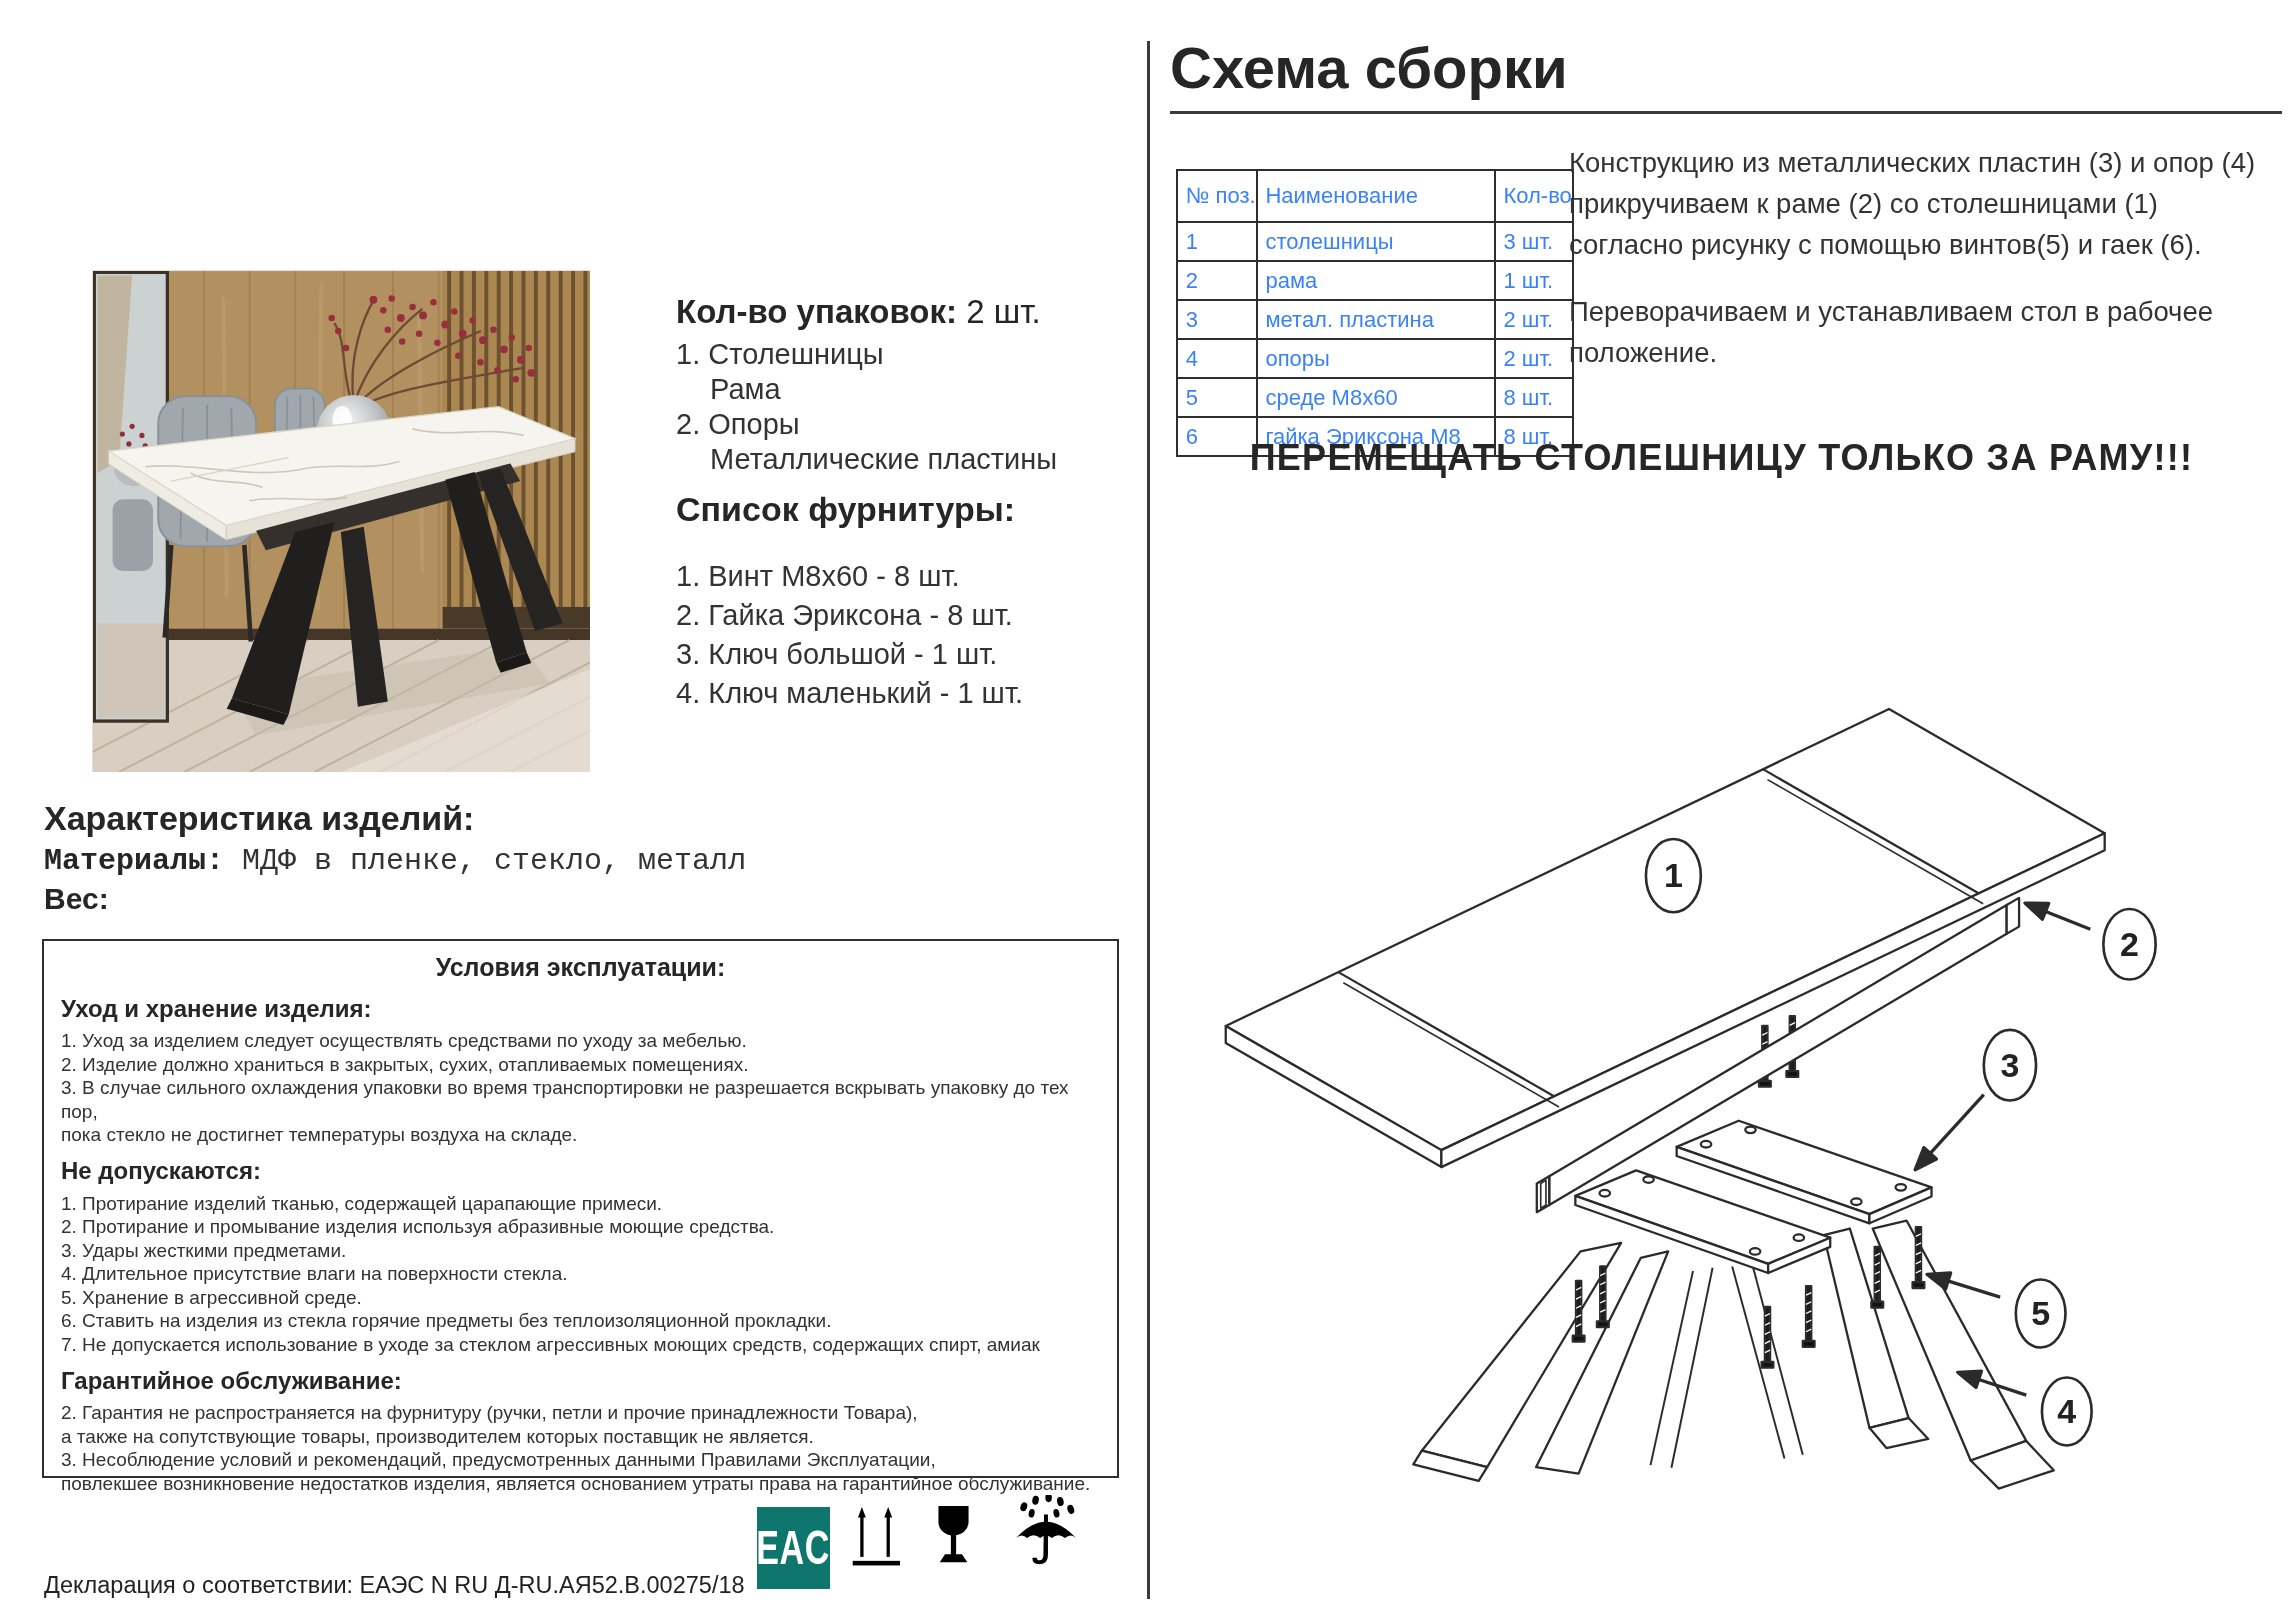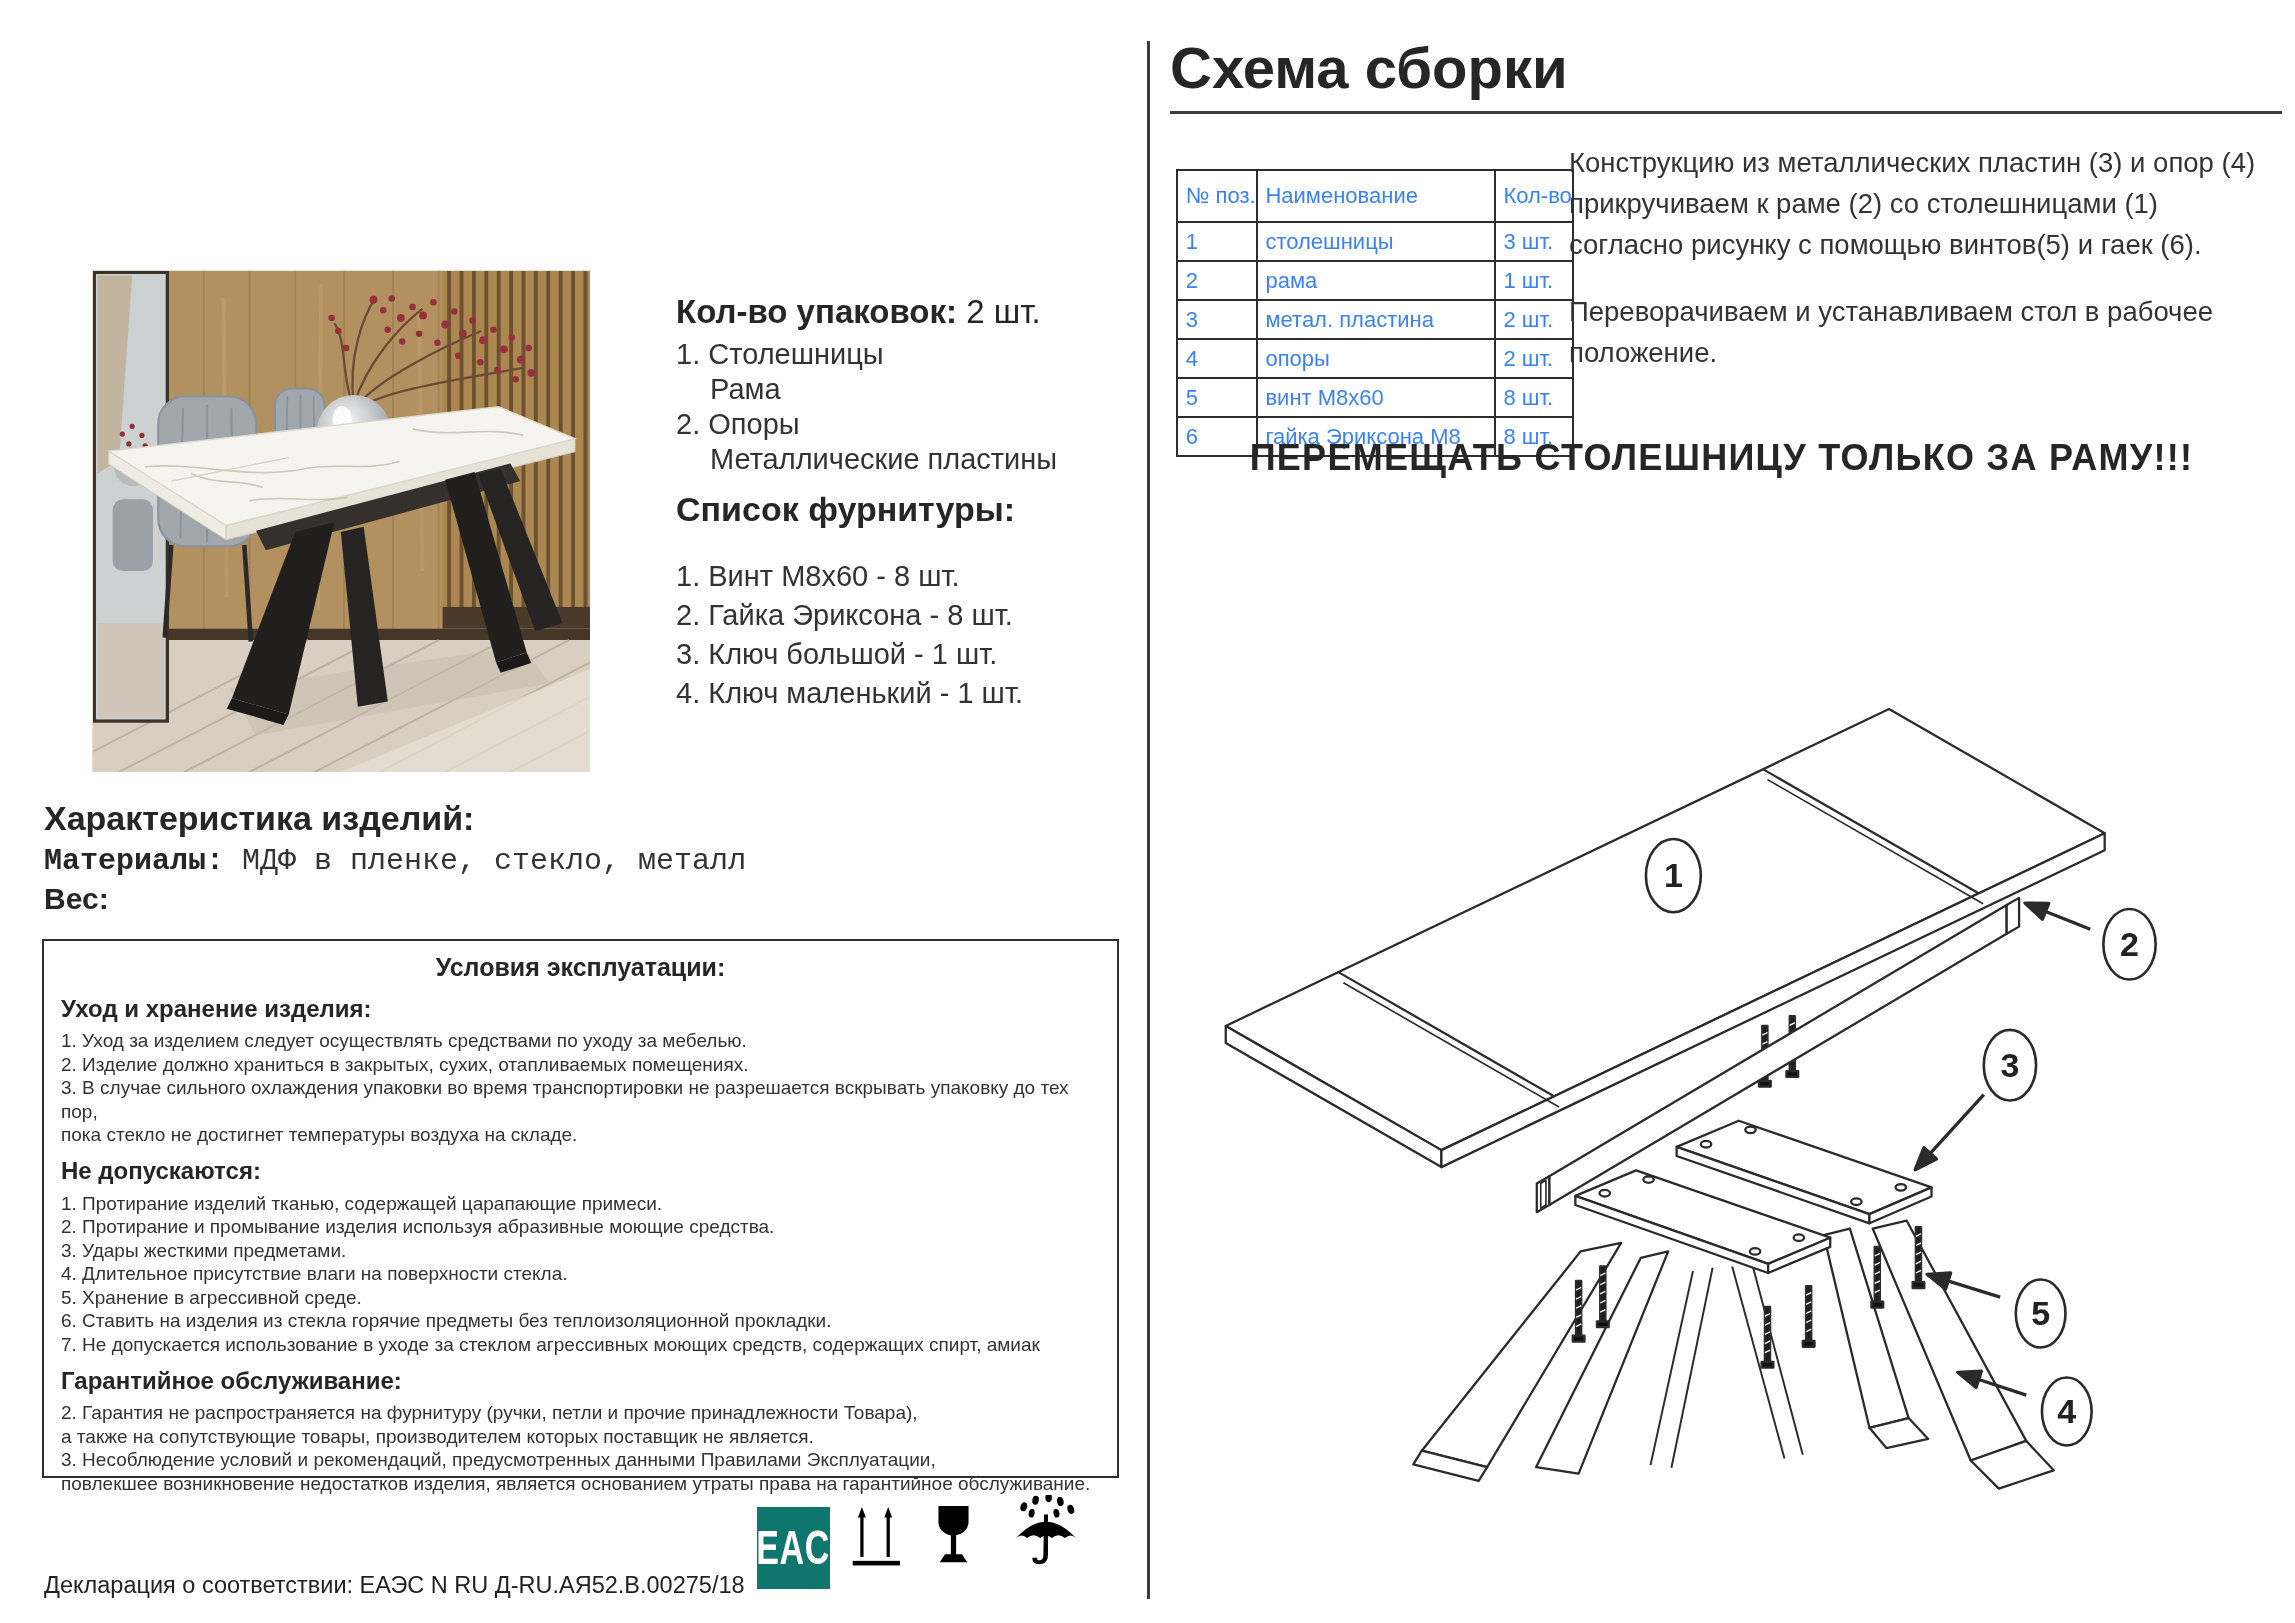--- a/index.html
+++ b/index.html
@@ -328,21 +328,21 @@
       <td>метал. пластина</td>
       <td>2 шт.</td>
     </tr>
     <tr>
       <td>4</td>
       <td>опоры</td>
       <td>2 шт.</td>
     </tr>
     <tr>
       <td>5</td>
-      <td>винт М8х60</td>
+      <td>среде М8х60</td>
       <td>8 шт.</td>
     </tr>
     <tr>
       <td>6</td>
       <td>гайка Эриксона М8</td>
       <td>8 шт.</td>
     </tr>
   </tbody>
     </table>
 

